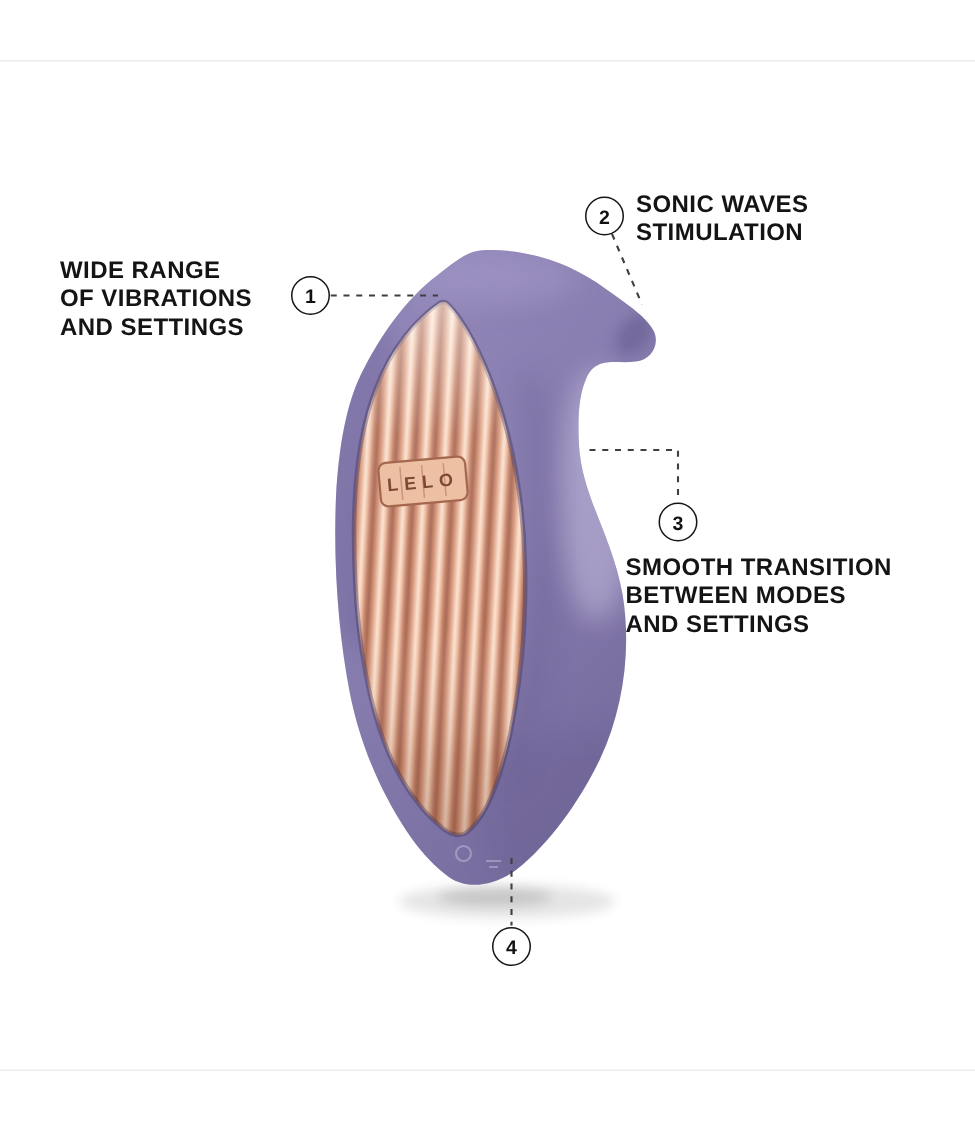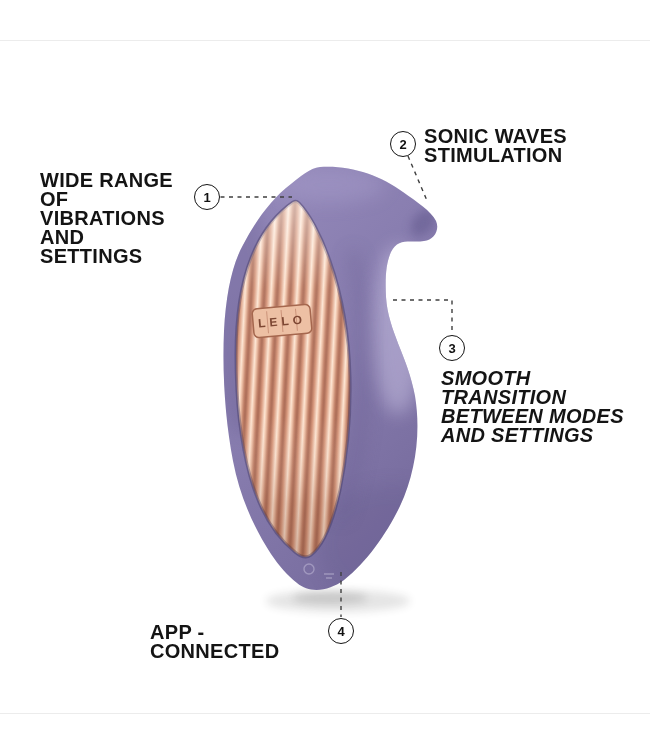--- a/index.html
+++ b/index.html
@@ -10,40 +10,40 @@
     overflow:hidden;
     font-family:"Liberation Sans", sans-serif;
   }
   .rule{position:absolute;left:0;width:650px;height:1px;background:#ececec;}
   .rule.top{top:40px;}
   .rule.bottom{top:713px;}
   .art{position:absolute;left:0;top:0;}
   .label{
     position:absolute;
     font-weight:bold;
-    font-size:20px;
+    font-size:16px;
     line-height:19px;
     letter-spacing:.3px;
     color:#141414;
     white-space:pre-line;
   }
   .label.right{text-align:left;}
   .badge{
     position:absolute;
     width:26px;height:26px;
     border:1.6px solid #151515;
     border-radius:50%;
     background:#ffffff;
     display:flex;align-items:center;justify-content:center;
     font-weight:bold;font-size:13px;color:#111;
     box-sizing:border-box;
   }
   .l1{left:40px;top:171px;width:150px;}
   .l2{left:424px;top:127px;width:190px;}
-  .l3{left:441px;top:369px;width:200px;font-style:italic;}
+  .l3{left:417px;top:369px;width:200px;}
   .l4{left:150px;top:623px;width:167px;}
   .b1{left:194px;top:184px;}
   .b2{left:390px;top:131px;}
   .b3{left:439px;top:335px;}
   .b4{left:328px;top:618px;}
 </style>
 </head>
 <body>
 
 <div class="stage">
@@ -153,20 +153,19 @@
   </svg>
 
   <div class="label right l1">WIDE RANGE
 OF VIBRATIONS
 AND SETTINGS</div>
   <div class="label l2">SONIC WAVES
 STIMULATION</div>
   <div class="label l3">SMOOTH TRANSITION
 BETWEEN MODES
 AND SETTINGS</div>
-  <div class="label right l4">APP - CONNECTED</div>
 
   <div class="badge b1">1</div>
   <div class="badge b2">2</div>
   <div class="badge b3">3</div>
   <div class="badge b4">4</div>
 
 </div>
 
 </body></html>

